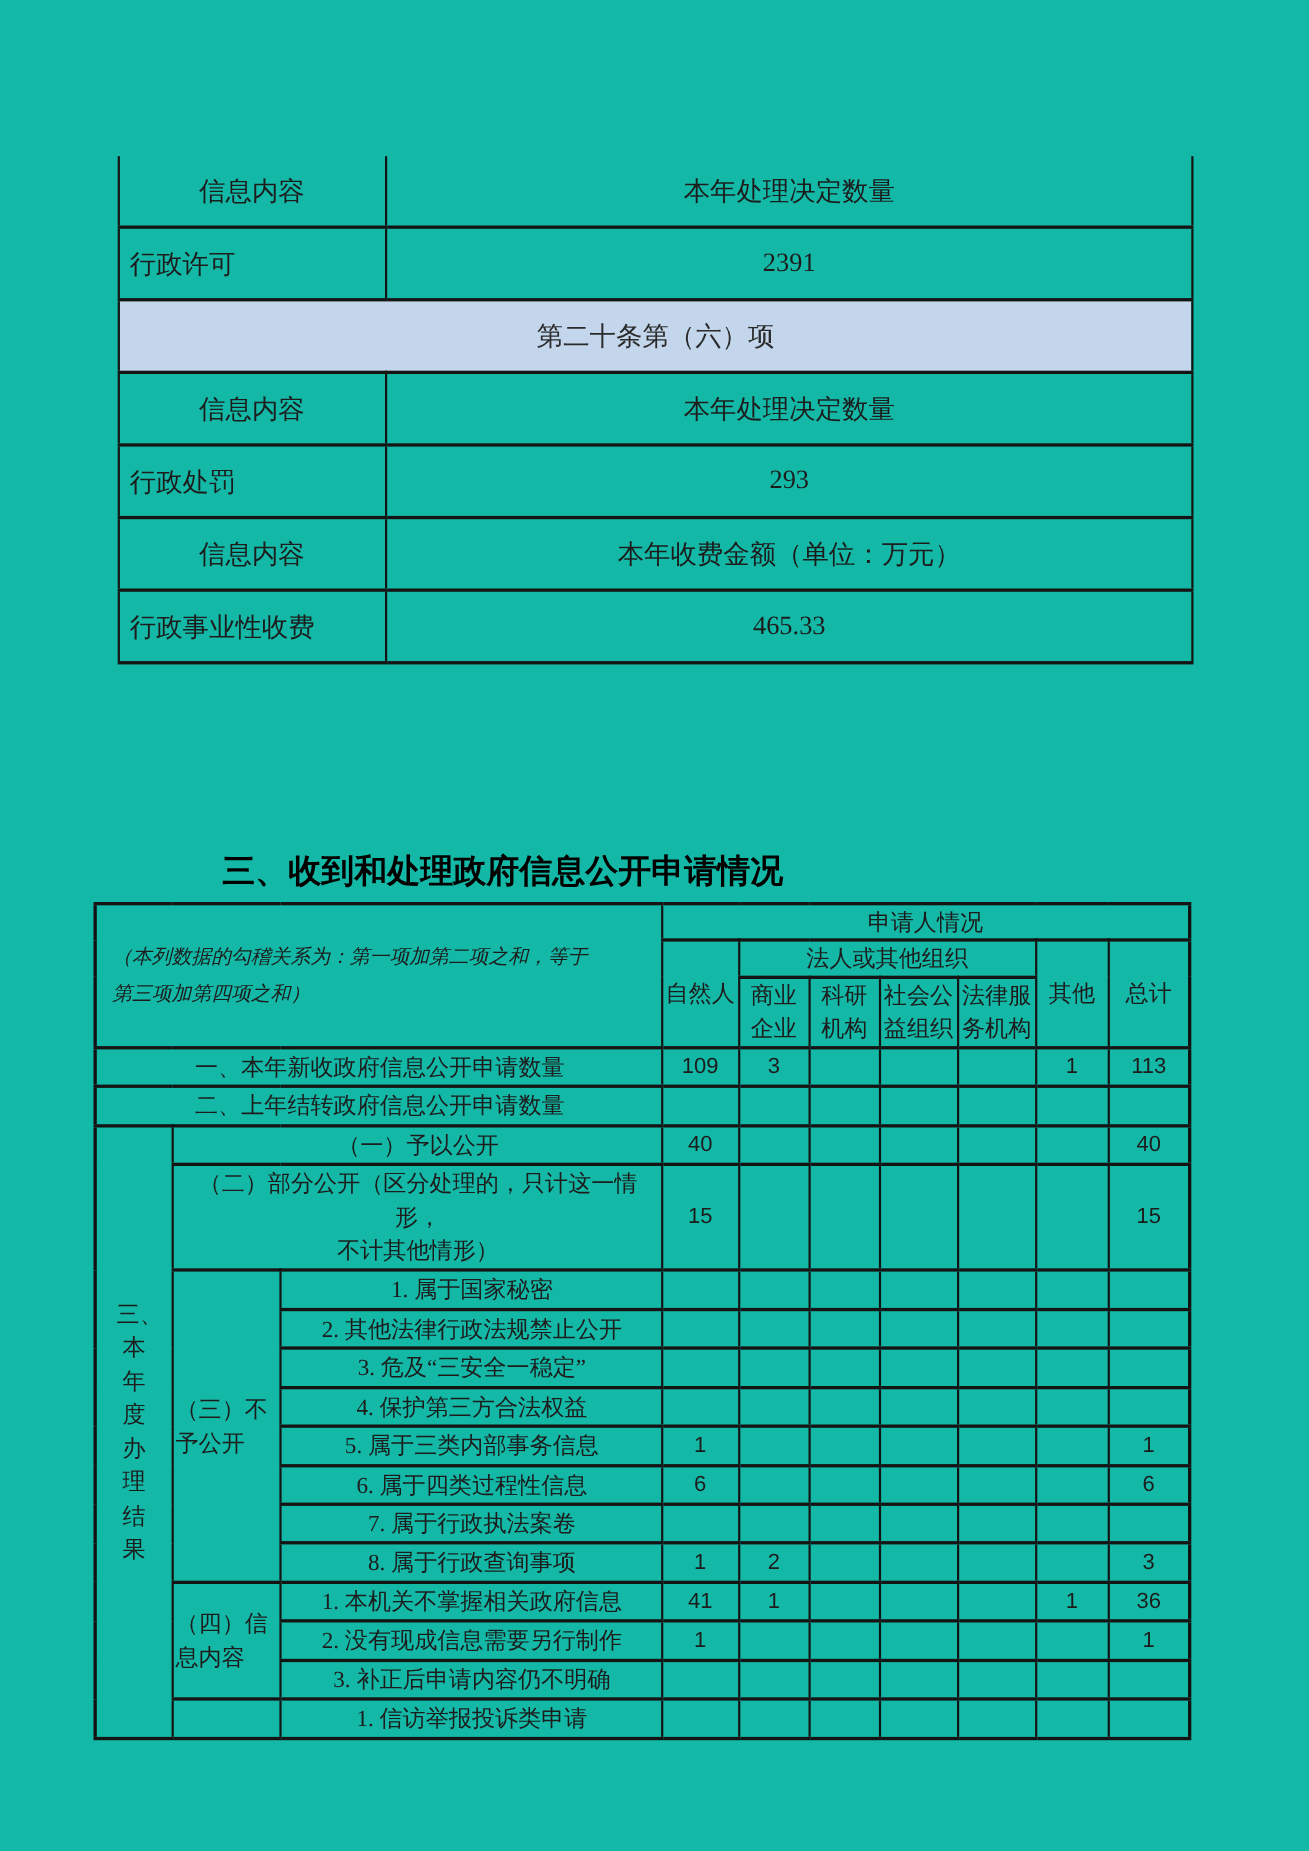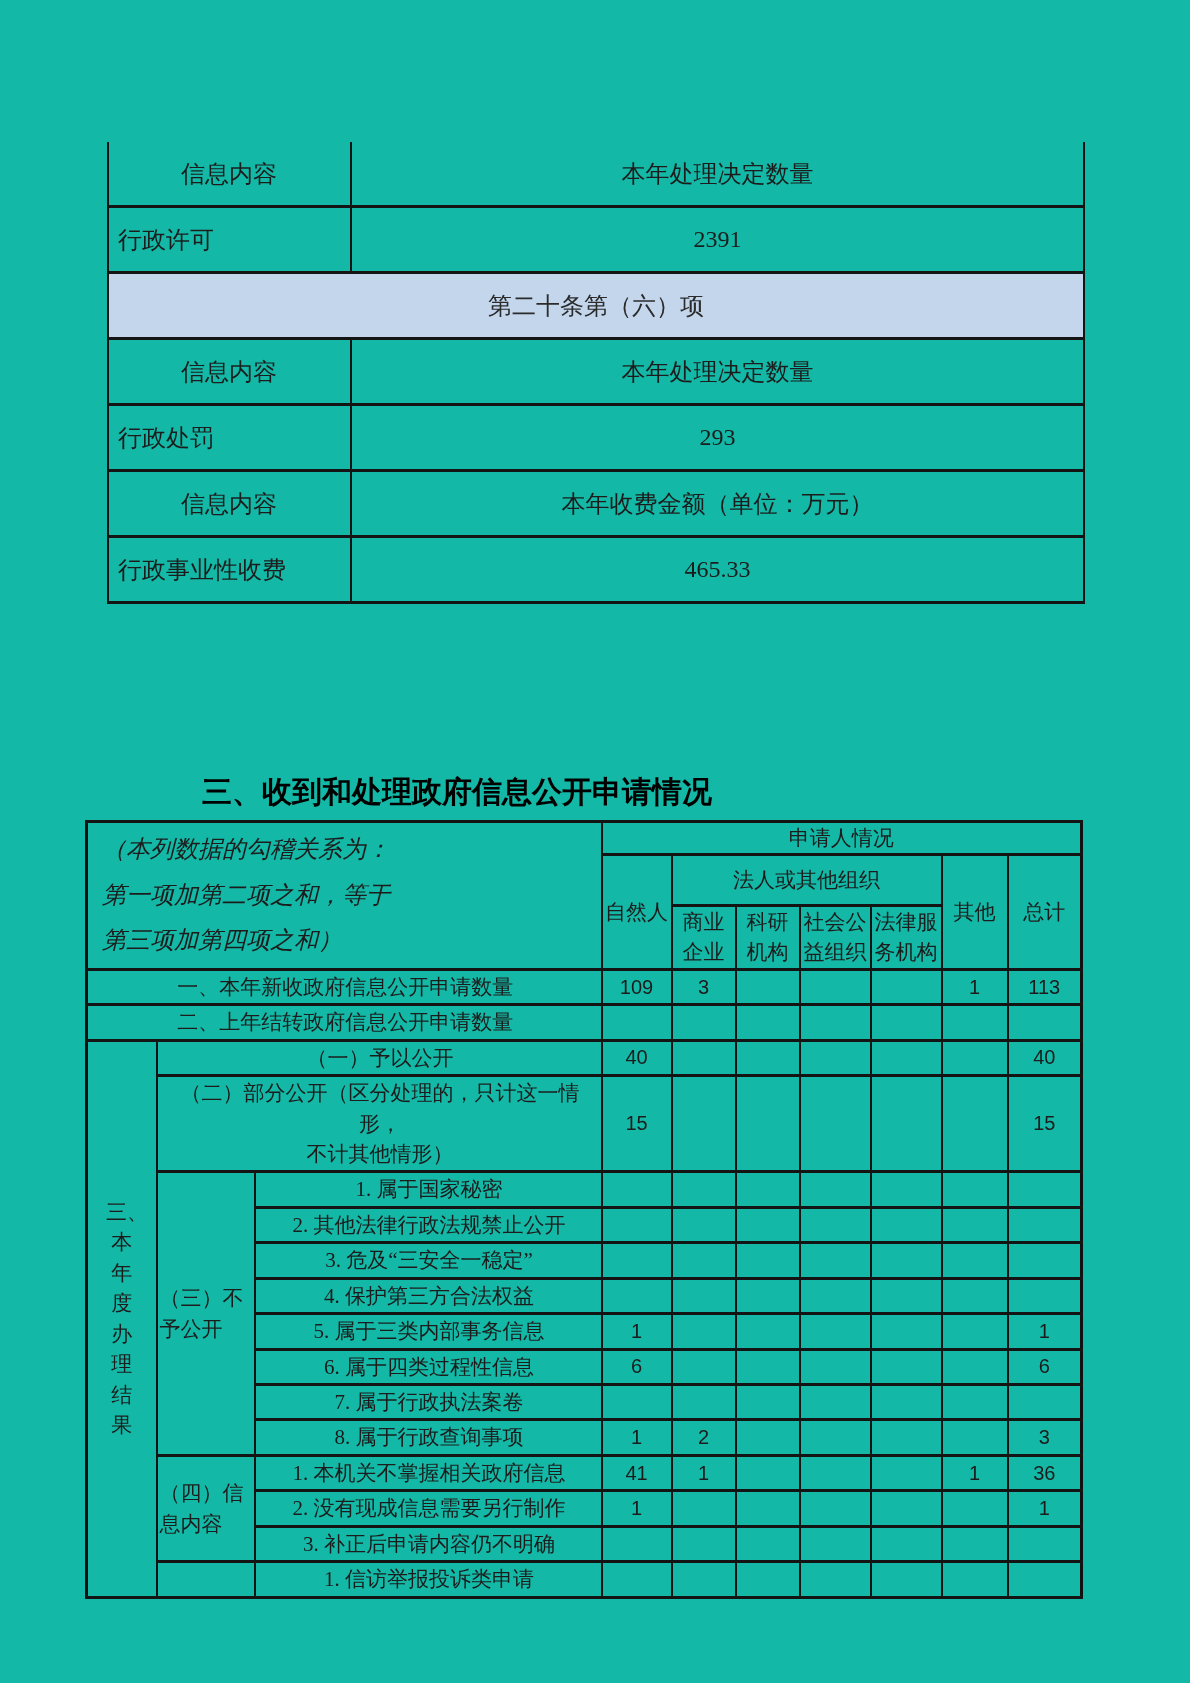--- a/index.html
+++ b/index.html
@@ -47,21 +47,21 @@
   .request-table td.hdr{text-align:center;padding:0 2px;}
   .request-table tr.h1{height:30px;}
   .request-table tr.h2{height:30px;}
   .request-table tr.h3{height:58px;}
   .request-table tr.r-std{height:33px;}
   .request-table tr.r-sm{height:28px;}
   .request-table tr.r-one{height:31px;}
   .request-table tr.r-two{height:86px;}
   .request-table td.note{
     font-family:"DejaVu Serif","Liberation Serif",serif;
-    font-style:italic;font-size:24px;padding:4px 6px 4px 14px;
+    font-style:italic;font-size:18px;padding:4px 6px 4px 14px;
     text-align:left;vertical-align:middle;line-height:1.9;word-break:keep-all;
   }
   .request-table td.lbl{text-align:center;padding:1px 4px 1px 6px;}
   .request-table td.num{
     text-align:center;font-family:"Liberation Sans","DejaVu Sans",sans-serif;
     font-size:20px;padding:0 2px;
   }
   .request-table td.vlabel{text-align:center;vertical-align:middle;padding:0 18px;margin-top:12px;}
   .request-table td.glabel{text-align:left;vertical-align:middle;padding:1px 2px;}
 </style>

